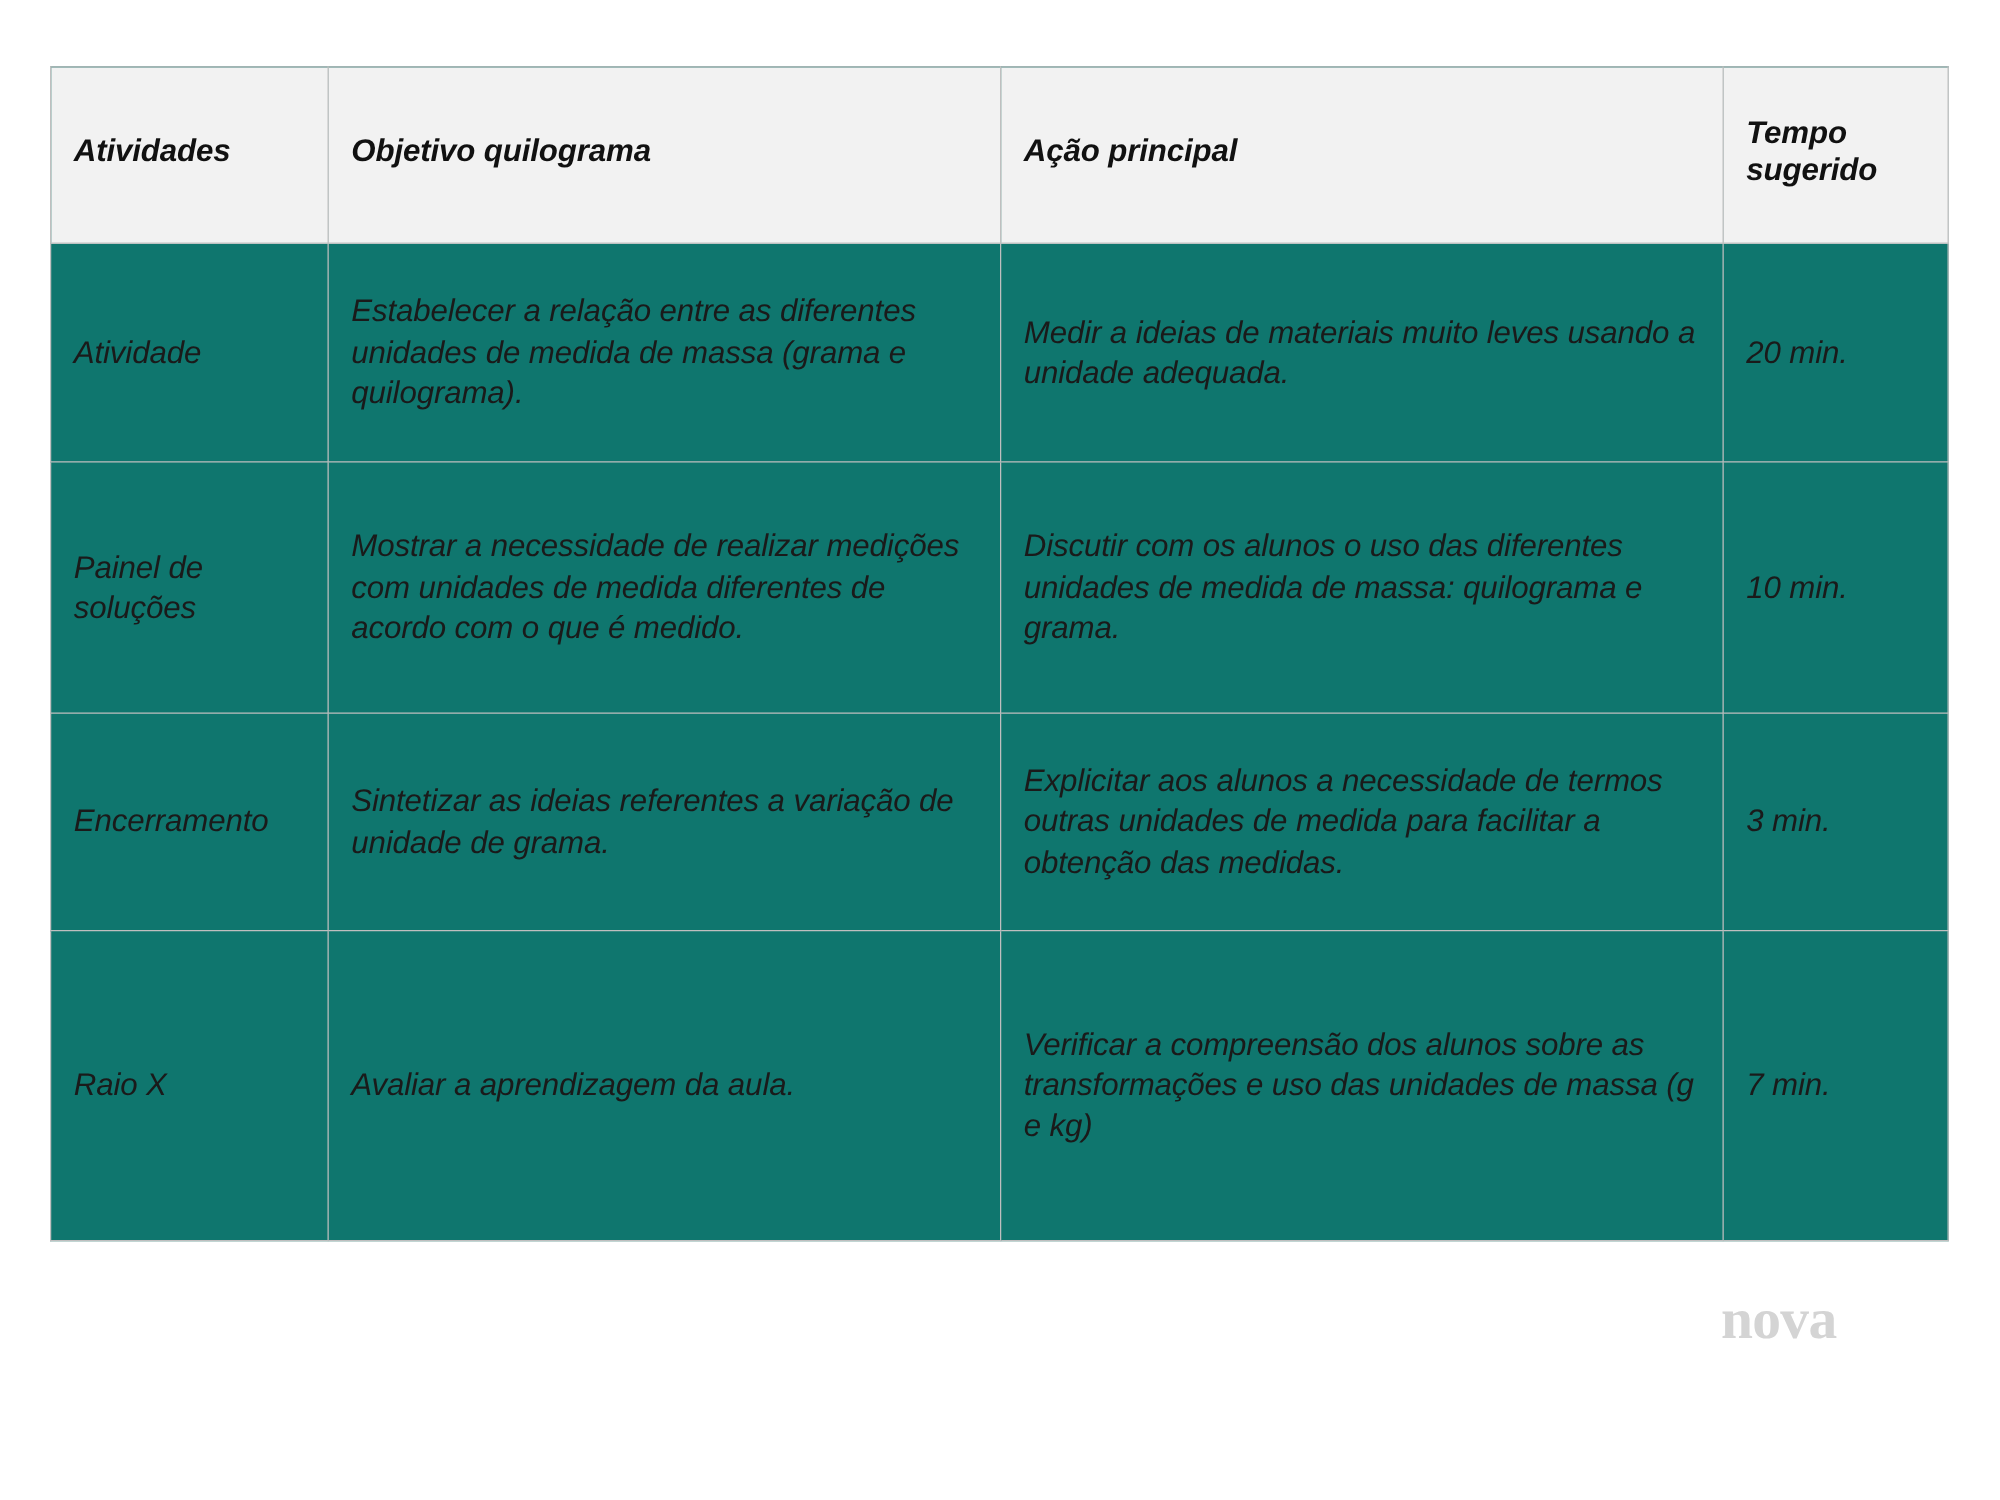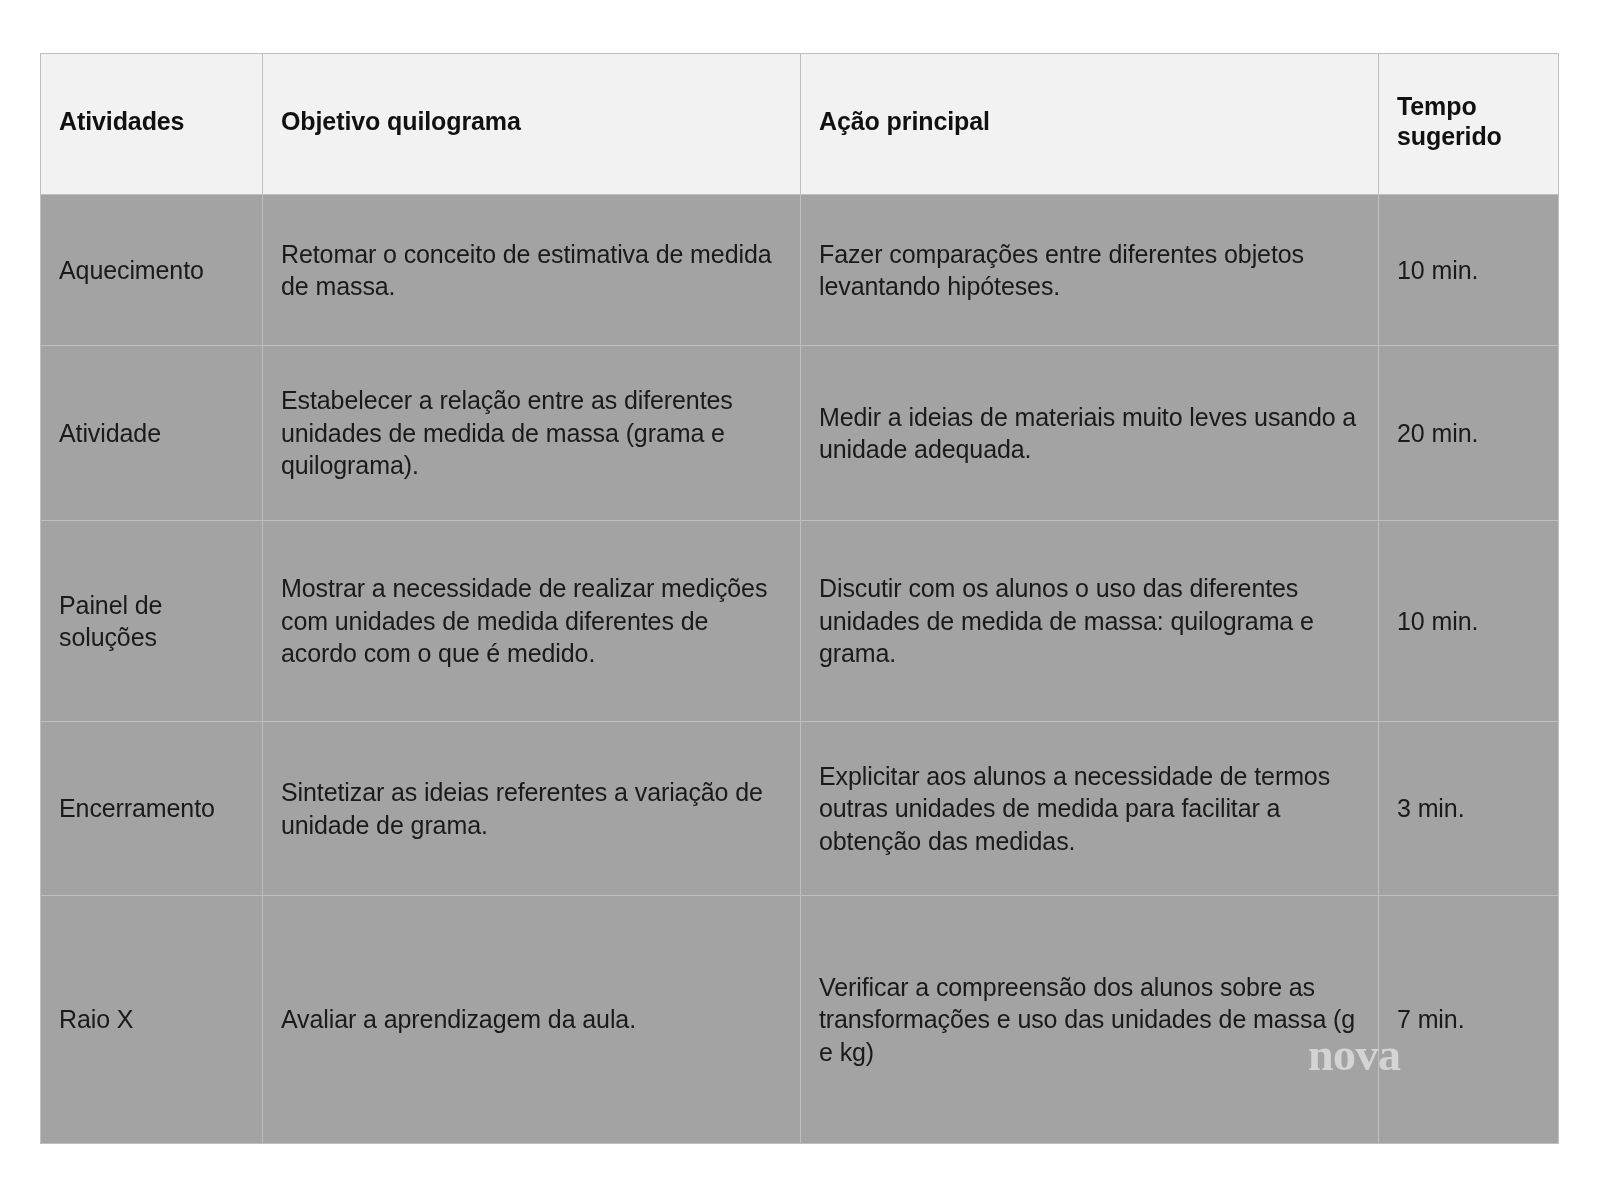--- a/index.html
+++ b/index.html
@@ -28,21 +28,22 @@
     position: absolute;
     left: 40px;
     top: 53px;
     width: 1518px;
   }
 
   table.plan-table {
     border-collapse: collapse;
     table-layout: fixed;
     width: 1518px;
-    background: #a3a3a3;
+    background: #0f766e;
+    font-style: italic;
   }
 
   table.plan-table td,
   table.plan-table th {
     border: 1px solid #bfbfbf;
     vertical-align: middle;
     text-align: left;
     padding: 10px 18px;
   }
 
@@ -89,21 +90,21 @@
   .cell-text {
     display: block;
     white-space: pre-line;
   }
 
   .logo {
     position: absolute;
     right: 62px;
     top: 1032px;
     width: 230px;
-    text-align: left;
+    text-align: center;
     font-family: "Liberation Serif", serif;
     font-weight: bold;
     font-size: 46px;
     line-height: 0.98;
     color: #d4d4d4;
     letter-spacing: -0.5px;
     user-select: none;
   }
   .logo .l1, .logo .l2 { display: block; }
 </style>
@@ -131,34 +132,20 @@
           <th>
             <span class="hdr-inner">Ação principal</span>
           </th>
           <th>
             <span class="hdr-inner">Tempo sugerido</span>
           </th>
         </tr>
       </thead>
       <tbody>
 
-        <tr class="r1">
-          <td class="col-activity">
-            <span class="cell-text">Aquecimento</span>
-          </td>
-          <td class="col-goal">
-            <span class="cell-text">Retomar o conceito de estimativa de medida de massa.</span>
-          </td>
-          <td class="col-action">
-            <span class="cell-text">Fazer comparações entre diferentes objetos levantando hipóteses.</span>
-          </td>
-          <td class="col-time">
-            <span class="cell-text">10 min.</span>
-          </td>
-        </tr>
 
         <tr class="r2">
           <td class="col-activity">
             <span class="cell-text">Atividade</span>
           </td>
           <td class="col-goal">
             <span class="cell-text">Estabelecer a relação entre as diferentes unidades de medida de massa (grama e quilograma).</span>
           </td>
           <td class="col-action">
             <span class="cell-text">Medir a ideias de materiais muito leves usando a unidade adequada.</span>

